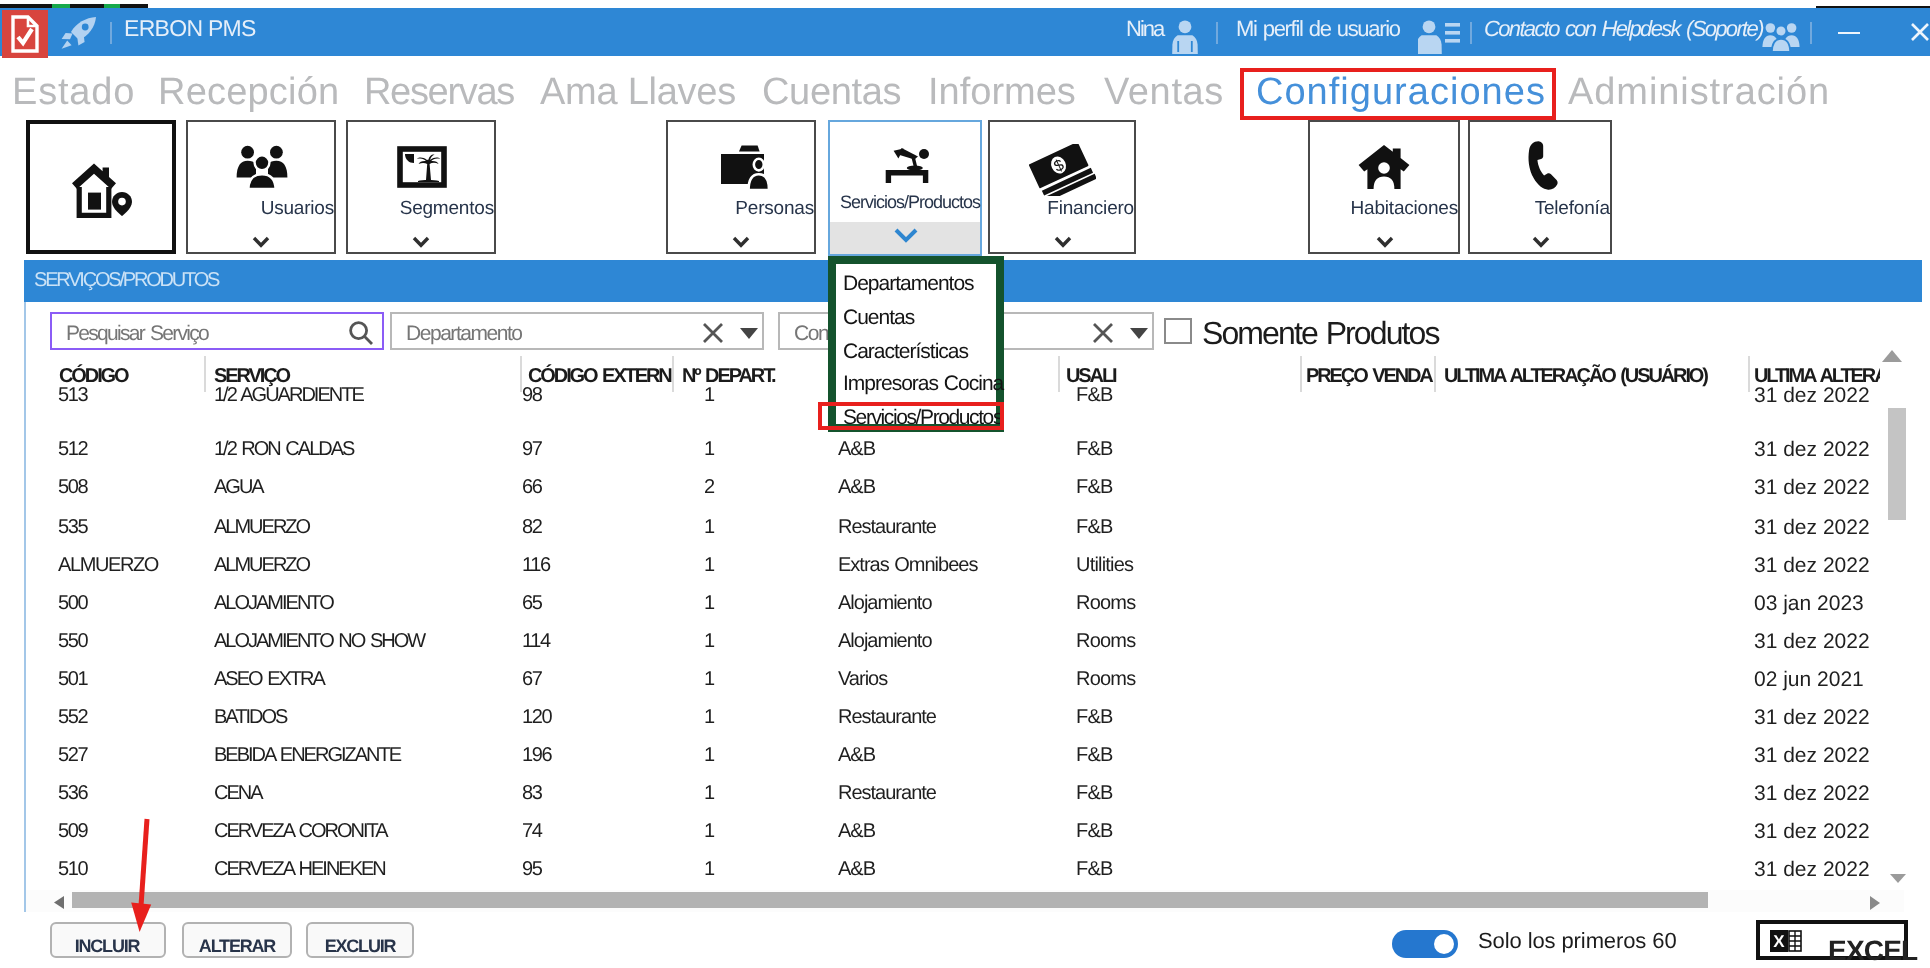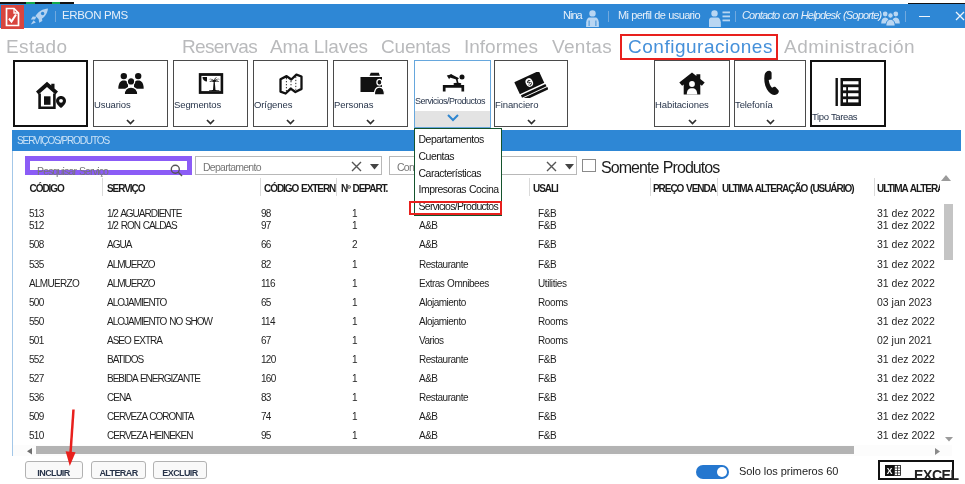--- a/index.html
+++ b/index.html
@@ -1,20 +1,20 @@
 <!DOCTYPE html>
 <html><head>
 <meta charset="utf-8">
 <style>
 * { margin:0; padding:0; box-sizing:border-box; }
 html,body { width:965px; height:484px; background:#fff; font-family:"Liberation Sans",sans-serif; overflow:hidden; }
 #root { position:relative; width:965px; height:484px; background:#fff; overflow:hidden; }
 .abs { position:absolute; }
 .btn { position:absolute; top:60px; height:67px; background:#fff; border:1px solid #4a4a4a; }
-.btn .lbl { position:absolute; width:100%; text-align:left; top:38px; font-size:9.5px; letter-spacing:-0.1px; color:#27344a; }
+.btn .lbl { position:absolute; width:100%; text-align:right; top:38px; font-size:9.5px; letter-spacing:-0.1px; color:#27344a; }
 .btn .chev { position:absolute; width:100%; text-align:center; top:56px; line-height:6px; }
 .btn svg.icn { position:absolute; left:50%; transform:translateX(-50%); }
 .hchev { stroke:#2f2f2f; stroke-width:1.7; fill:none; }
 .mitem { position:absolute; top:35.8px; line-height:22px; font-size:19px; color:#b9babc; }
 .hdrcell { position:absolute; top:182.5px; height:12px; line-height:12px; font-size:10px; font-weight:bold; letter-spacing:-1.05px; word-spacing:1.05px; color:#1b1b1b; white-space:nowrap; }
 .vsep { position:absolute; top:178px; height:18px; width:1px; background:#dadada; }
 .row { position:absolute; left:13px; width:925px; height:19.1px; font-size:10px; color:#1f1f1f; }
 .row span { position:absolute; top:50%; transform:translateY(-50%); white-space:nowrap; }
 .c1 { left:16px; letter-spacing:-0.7px; } .c2 { left:94px; letter-spacing:-1.0px; word-spacing:1.0px; } .c3 { left:248px; letter-spacing:-0.7px; } .c4 { left:339px; } .c5 { left:406px; letter-spacing:-0.5px; word-spacing:0.5px; } .c6 { left:525px; letter-spacing:-0.4px; } .c7 { left:864px; font-size:10.5px; letter-spacing:0; }
 .ditem { position:absolute; left:3.5px; font-size:10.5px; letter-spacing:-0.5px; word-spacing:0.5px; color:#141414; white-space:nowrap; }
@@ -83,20 +83,21 @@
   <circle cx="9.5" cy="6.5" r="2.7" fill="#b9d6f2" stroke="#2e87d5" stroke-width="0.9"></circle>
   <path d="M4.9 17 C5 12.8 6.6 10.4 9.5 10.4 C12.4 10.4 14 12.8 14.1 17 Z" fill="#b9d6f2" stroke="#2e87d5" stroke-width="0.9"></path>
 </svg>
 <div class="tbsep" style="left:905px;"></div>
 <div class="abs" style="left:919px;top:15.5px;width:11px;height:1.6px;background:#eef5fc;"></div>
 <svg class="abs" style="left:955px;top:11px;" width="10" height="10" viewBox="0 0 10 10">
   <path d="M1 1 L9 9 M9 1 L1 9" stroke="#eef5fc" stroke-width="1.3"></path>
 </svg>
 
 <div class="mitem" style="left:6px;letter-spacing:0.4px;">Estado</div>
+<div class="mitem" style="left:79px;letter-spacing:0.1px;">Recepción</div>
 <div class="mitem" style="left:182px;letter-spacing:-0.66px;">Reservas</div>
 <div class="mitem" style="left:270px;letter-spacing:-0.13px;">Ama Llaves</div>
 <div class="mitem" style="left:381px;letter-spacing:-0.17px;">Cuentas</div>
 <div class="mitem" style="left:464px;letter-spacing:0;">Informes</div>
 <div class="mitem" style="left:552px;letter-spacing:0.31px;">Ventas</div>
 <div class="mitem" style="left:628px;letter-spacing:0.51px;color:#4590da;">Configuraciones</div>
 <div class="mitem" style="left:784px;letter-spacing:0.46px;">Administración</div>
 <div class="abs" style="left:620px;top:33.5px;width:158px;height:26.5px;border:2.5px solid #e8201d;"></div>
 
 <div class="btn" style="left:13px;width:75px;border:2px solid #111;">
@@ -135,30 +136,20 @@
     <path d="M4 4 L8.5 4 L8.5 8.5 C6 8.5 4 6.8 4 4 Z" fill="#111"></path>
     <path d="M15 7 C13 5.5 11 5.5 10 6.5 C12 6 13.5 6.5 14.5 7.5 C12.5 7.3 11.3 8 10.8 9 C12.5 8.2 14.1 8.4 15.1 9 L14.5 17 H17 L16.3 9 C17.5 8.3 19.2 8.2 20.8 9 C20.3 8 19.1 7.3 17.1 7.5 C18.1 6.5 19.6 6 21.6 6.5 C20.6 5.5 18.6 5.5 16.6 7 C16.8 5.8 17.5 4.8 18.8 4.3 C17.3 4.1 16 5.2 15.8 6.8 Z" fill="#111"></path>
     <path d="M10.5 17.5 C12.5 16.8 18.5 16.8 21 17.5 L21 18 L10.5 18 Z" fill="#111"></path>
   </svg>
   <div class="lbl">Segmentos</div>
   <div class="chev"><svg width="9" height="6" viewBox="0 0 9 6">
           <path class="hchev" d="M1 1 L4.5 4.6 L8 1"></path>
         </svg></div>
 </div>
 
-<div class="btn" style="left:253px;width:75px;">
-  <svg class="icn" width="24" height="22" viewBox="0 0 24 22" style="top:12px;">
-    <path d="M1.5 6.2 L7.6 3.1 L12.3 6.5 L17.4 1.6 L22.5 3.5 V15.9 L16.4 19 L11.7 15.6 L6.6 20.5 L1.5 18.6 Z" fill="none" stroke="#111" stroke-width="2.3" stroke-linejoin="round"></path>
-    <path d="M7.4 5 V18 M12 8 V14.5 M16.8 3.8 V16.8" stroke="#111" stroke-width="0.9" stroke-dasharray="1.3 1.7"></path>
-  </svg>
-  <div class="lbl">Orígenes</div>
-  <div class="chev"><svg width="9" height="6" viewBox="0 0 9 6">
-          <path class="hchev" d="M1 1 L4.5 4.6 L8 1"></path>
-        </svg></div>
-</div>
 
 <div class="btn" style="left:333px;width:75px;">
   <svg class="abs" style="left:26px;top:10px;" width="26" height="24" viewBox="0 0 26 24">
     <path d="M9.5 4.8 L10.8 1.8 L18.8 1.8 L19.8 4.8 Z" fill="#111"></path>
     <rect x="0.5" y="6" width="21.5" height="15" fill="#111"></rect>
     <ellipse cx="19.4" cy="11.3" rx="2.5" ry="2.9" fill="#111" stroke="#fff" stroke-width="1.3"></ellipse>
     <path d="M14.3 24 C14.3 18.7 16 16.1 19.4 16.1 C22.8 16.1 24.5 18.7 24.5 24 Z" fill="#111" stroke="#fff" stroke-width="1.3"></path>
   </svg>
   <div class="lbl">Personas</div>
   <div class="chev"><svg width="9" height="6" viewBox="0 0 9 6">
@@ -216,40 +207,26 @@
     <g transform="rotate(9 10 13.5)">
     <path d="M7.3 0.9 C5 1.2 3.3 3.1 3.3 6.0 C3.3 10.5 4.6 15.7 7.8 19.6 C10.2 22.6 13.3 24.4 15.8 24.1 C17.8 23.9 19.4 22.6 19.9 20.7 C20.1 19.9 19.8 19.1 19.2 18.6 L16 16.2 C15.4 15.8 14.6 15.8 14 16.3 L12.7 17.4 C10.7 16 8.8 12.9 8.2 10.3 L9.9 9.5 C10.6 9.2 10.9 8.4 10.7 7.7 L9.9 2.7 C9.7 1.6 8.5 0.8 7.3 0.9 Z" fill="#111"></path>
     </g>
   </svg>
   <div class="lbl">Telefonía</div>
   <div class="chev"><svg width="9" height="6" viewBox="0 0 9 6">
           <path class="hchev" d="M1 1 L4.5 4.6 L8 1"></path>
         </svg></div>
 </div>
 
-<div class="btn" style="left:810px;width:76px;border:2.5px solid #111;">
-  <svg class="icn" width="26" height="28" viewBox="0 0 26 28" style="top:16px;">
-    <rect x="0.5" y="0" width="2.4" height="28" fill="#111"></rect>
-    <rect x="5.5" y="0" width="20.5" height="28" fill="#111"></rect>
-    <rect x="8" y="3.2" width="15.5" height="3.2" fill="#fff"></rect>
-    <rect x="8" y="9.2" width="3.2" height="3.2" fill="#fff"></rect>
-    <rect x="13" y="9.2" width="10.5" height="3.2" fill="#fff"></rect>
-    <rect x="8" y="15.2" width="3.2" height="3.2" fill="#fff"></rect>
-    <rect x="13" y="15.2" width="10.5" height="3.2" fill="#fff"></rect>
-    <rect x="8" y="21.2" width="3.2" height="3.2" fill="#fff"></rect>
-    <rect x="13" y="21.2" width="10.5" height="3.2" fill="#fff"></rect>
-  </svg>
-  <div class="lbl" style="top:48.5px;letter-spacing:-0.4px;word-spacing:0.4px;">Tipo Tareas</div>
-</div>
 
 <div class="abs" style="left:12px;top:130px;width:949px;height:21px;background:#2e87d5;"></div>
 <div class="abs" style="left:17px;top:135px;font-size:10px;letter-spacing:-1.1px;color:#cbe2f6;">SERVIÇOS/PRODUTOS</div>
 <div class="abs" style="left:12px;top:151px;width:1px;height:305px;background:#a3c7e8;"></div>
 
-<div class="abs" style="left:25px;top:156px;width:167px;height:19px;border:5px solid #8b5cf6;background:#fff;">
+<div class="abs" style="left:25px;top:156px;width:167px;height:19px;border:1px solid #8b5cf6;background:#fff;">
   <div class="ph">Pesquisar Serviço</div>
   <svg class="abs" style="right:4px;top:2.5px;" width="13" height="13" viewBox="0 0 13 13">
     <circle cx="5.3" cy="5.3" r="4" fill="none" stroke="#555" stroke-width="1.4"></circle>
     <path d="M8.3 8.3 L12 12" stroke="#555" stroke-width="1.4"></path>
   </svg>
 </div>
 <div class="abs" style="left:195px;top:156px;width:187px;height:19px;border:1px solid #b8b8b8;background:#fff;">
   <div class="ph" style="letter-spacing:-0.73px;">Departamento</div>
   <svg class="abs" style="left:155px;top:4px;" width="11" height="11" viewBox="0 0 11 11">
         <path d="M1 1 L10 10 M10 1 L1 10" stroke="#555" stroke-width="1.4"></path>
@@ -283,21 +260,21 @@
       <path d="M5 0 L10 6 L0 6 Z" fill="#9b9b9b"></path>
     </svg>
 <div class="vsep" style="left:102px;"></div>
 <div class="vsep" style="left:259.5px;"></div>
 <div class="vsep" style="left:336px;"></div>
 <div class="vsep" style="left:529px;"></div>
 <div class="vsep" style="left:649.5px;"></div>
 <div class="vsep" style="left:717px;"></div>
 <div class="vsep" style="left:874px;"></div>
 
-<div class="row" style="top:203px;">
+<div class="row" style="top:188px;">
       <span class="c1">513</span>
       <span class="c2">1/2 AGUARDIENTE</span>
       <span class="c3">98</span>
       <span class="c4">1</span>
       <span class="c6">F&amp;B</span>
       <span class="c7">31 dez 2022</span>
     </div>
 <div class="row" style="top:215.8px;">
       <span class="c1">512</span>
       <span class="c2">1/2 RON CALDAS</span>
@@ -366,21 +343,21 @@
       <span class="c2">BATIDOS</span>
       <span class="c3">120</span>
       <span class="c4">1</span>
       <span class="c5">Restaurante</span>
       <span class="c6">F&amp;B</span>
       <span class="c7">31 dez 2022</span>
     </div>
 <div class="row" style="top:368.6px;">
       <span class="c1">527</span>
       <span class="c2">BEBIDA ENERGIZANTE</span>
-      <span class="c3">160</span>
+      <span class="c3">196</span>
       <span class="c4">1</span>
       <span class="c5">A&amp;B</span>
       <span class="c6">F&amp;B</span>
       <span class="c7">31 dez 2022</span>
     </div>
 <div class="row" style="top:387.7px;">
       <span class="c1">536</span>
       <span class="c2">CENA</span>
       <span class="c3">83</span>
       <span class="c4">1</span>
@@ -431,21 +408,21 @@
 <div class="abs" style="left:878px;top:460px;width:76px;height:19.5px;border:2px solid #111;background:#fff;">
   <svg class="abs" style="left:5px;top:2.5px;" width="16" height="11" viewBox="0 0 16 11">
     <rect x="0" y="0" width="9" height="11" fill="#111"></rect>
     <text x="4.5" y="8.6" font-size="8.5" font-weight="bold" text-anchor="middle" fill="#fff" font-family="Liberation Sans">X</text>
     <rect x="9.5" y="0.5" width="6" height="10" fill="#fff" stroke="#111" stroke-width="0.8"></rect>
     <path d="M9.5 3 H15.5 M9.5 5.5 H15.5 M9.5 8 H15.5 M12.5 0.5 V10.5" stroke="#111" stroke-width="0.7"></path>
   </svg>
   <div class="abs" style="left:34px;top:4.5px;font-size:14px;font-weight:bold;letter-spacing:-0.4px;color:#222;">EXCEL</div>
 </div>
 
-<div class="abs" style="left:414px;top:128px;width:88px;height:88px;background:#fff;border:1px solid #14532d;">
+<div class="abs" style="left:414px;top:128px;width:88px;height:88px;background:#fff;border:4px solid #14532d;">
   <div class="ditem" style="top:4.2px;">Departamentos</div>
   <div class="ditem" style="top:20.9px;">Cuentas</div>
   <div class="ditem" style="top:37.6px;">Características</div>
   <div class="ditem" style="top:54.3px;">Impresoras Cocina</div>
   <div class="ditem" style="top:71px;letter-spacing:-0.7px;word-spacing:0.7px;">Servicios/Productos</div>
 </div>
 <div class="abs" style="left:409px;top:200.5px;width:93px;height:14px;border:2.5px solid #e8201d;"></div>
 
 <svg class="abs" style="left:61px;top:409px;" width="22" height="58" viewBox="0 0 22 58">
   <path d="M12.5 0.5 L9.5 44" stroke="#e8201d" stroke-width="2.5" fill="none"></path>

